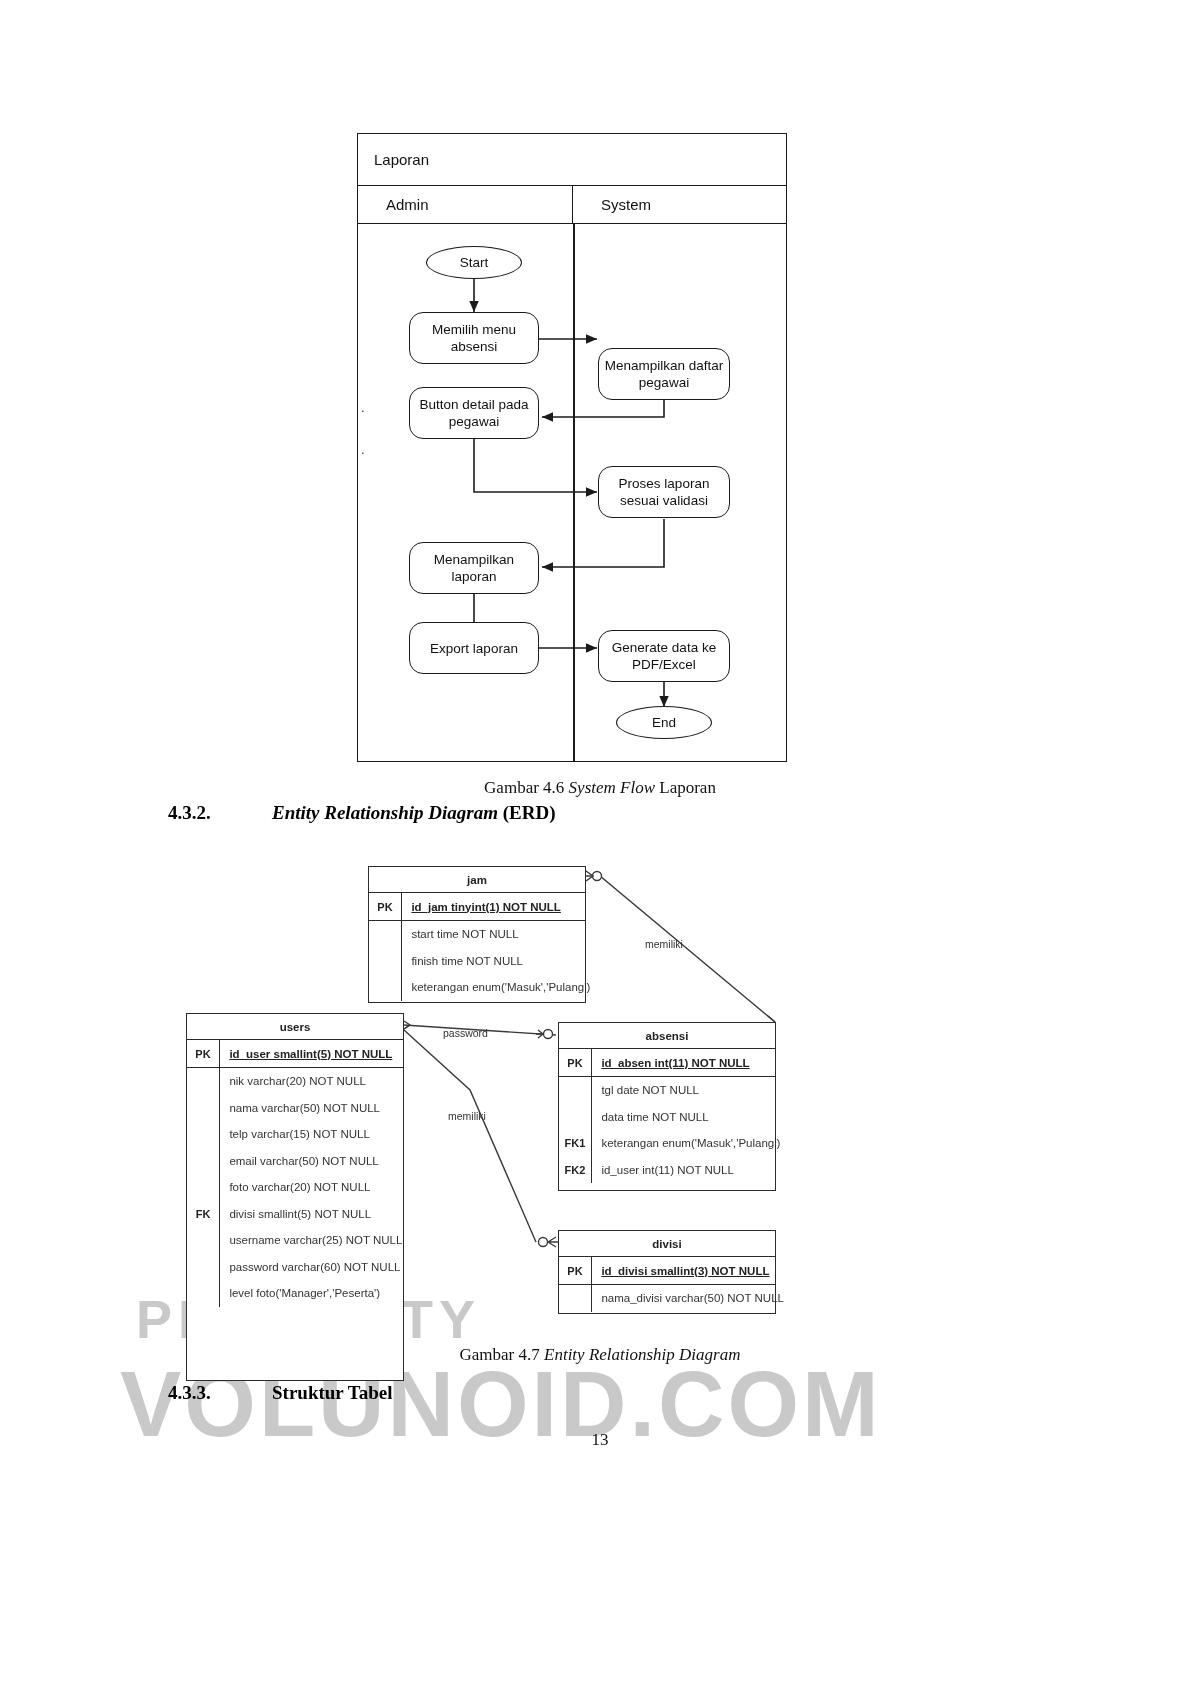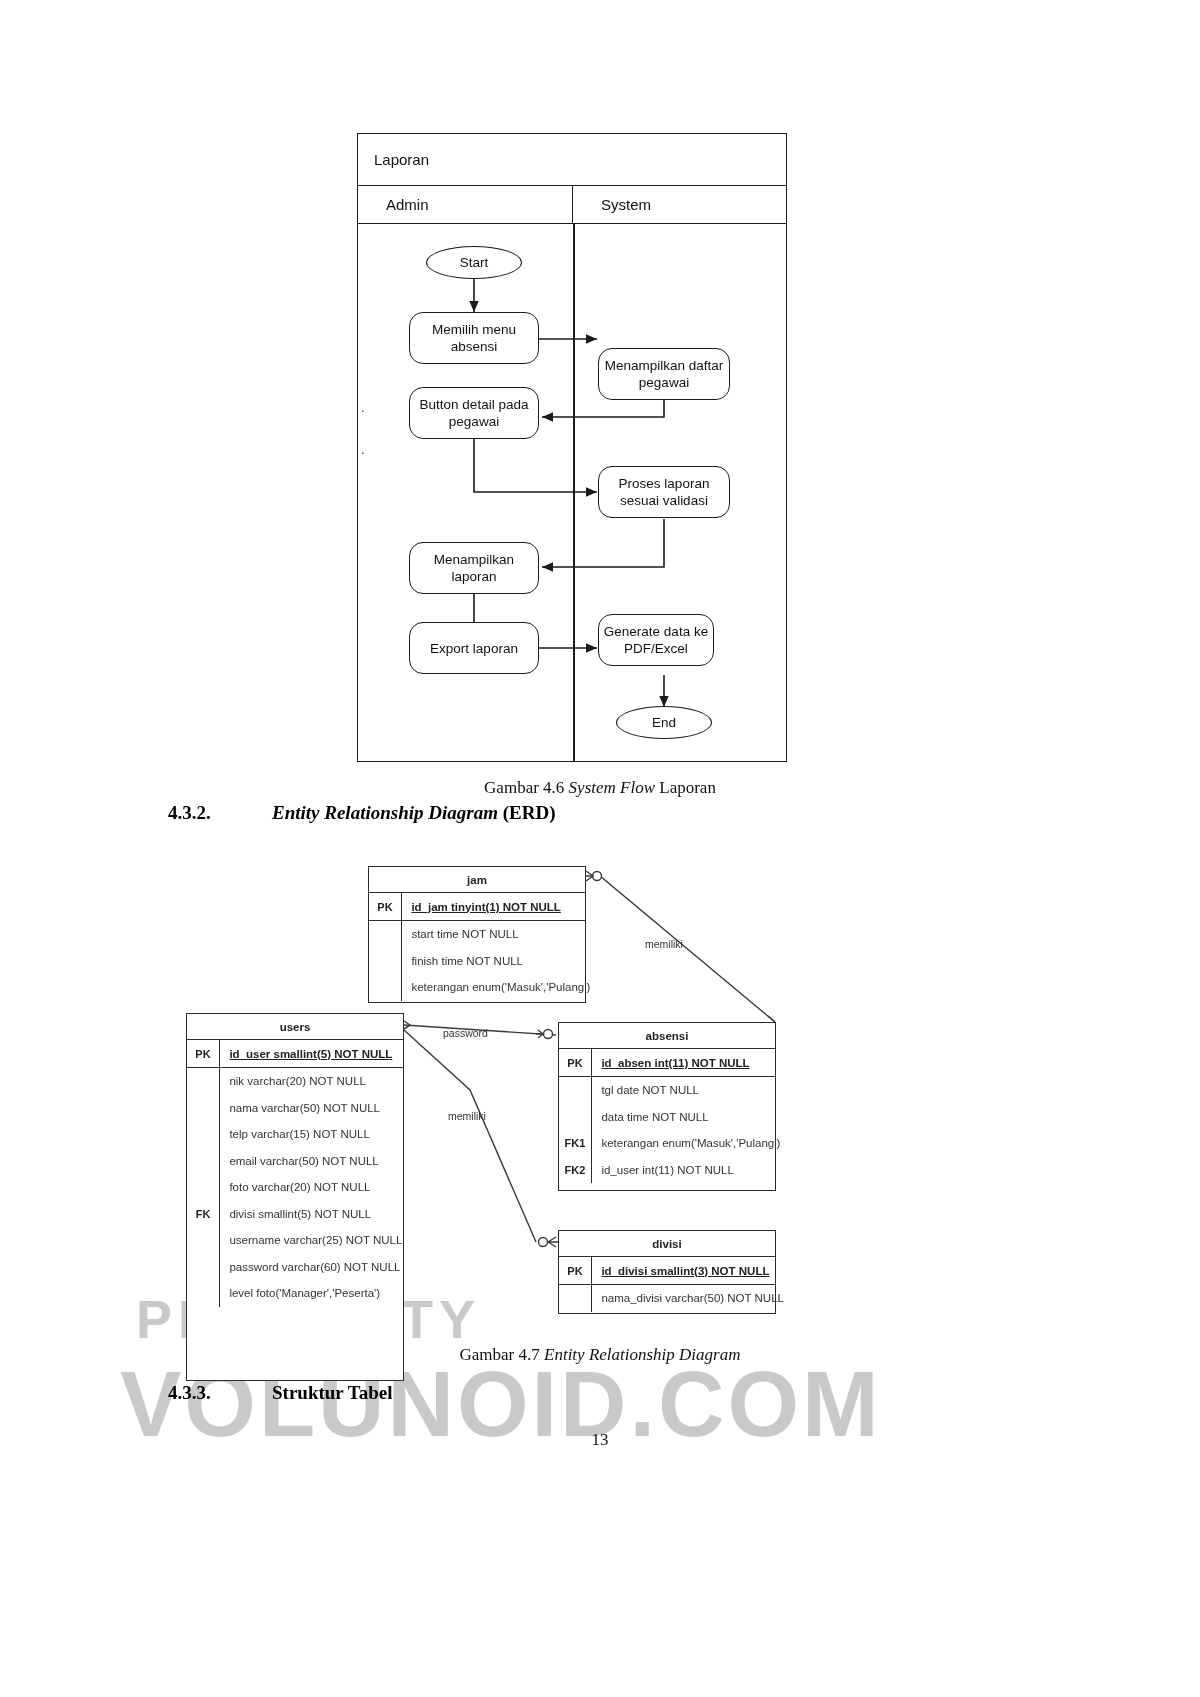--- a/index.html
+++ b/index.html
@@ -192,21 +192,21 @@
     <div class="node" style="left:240px; top:178px; width:132px; height:52px;margin-top:36px;">Menampilkan daftar pegawai</div>
 
     <div class="node" style="left:51px; top:253px; width:130px; height:52px;">Button detail pada pegawai</div>
 
     <div class="node" style="left:240px; top:332px; width:132px; height:52px;">Proses laporan sesuai validasi</div>
 
     <div class="node" style="left:51px; top:408px; width:130px; height:52px;">Menampilkan laporan</div>
 
     <div class="node" style="left:51px; top:488px; width:130px; height:52px;">Export laporan</div>
 
-    <div class="node" style="left:240px; top:480px; width:116px; height:52px;">Generate data ke PDF/Excel</div>
+    <div class="node" style="left:240px; top:496px; width:132px; height:52px;">Generate data ke PDF/Excel</div>
 
     <div class="node term" style="left:258px; top:572px; width:96px; height:33px;">End</div>
 
     <div class="dots" style="left:3px; top:266px;">.</div>
     <div class="dots" style="left:3px; top:308px;">.</div>
   </div>
 
   <div class="caption" style="top:778px;">
     <span>Gambar 4.6 </span><i>System Flow</i><span> Laporan</span>
   </div>

